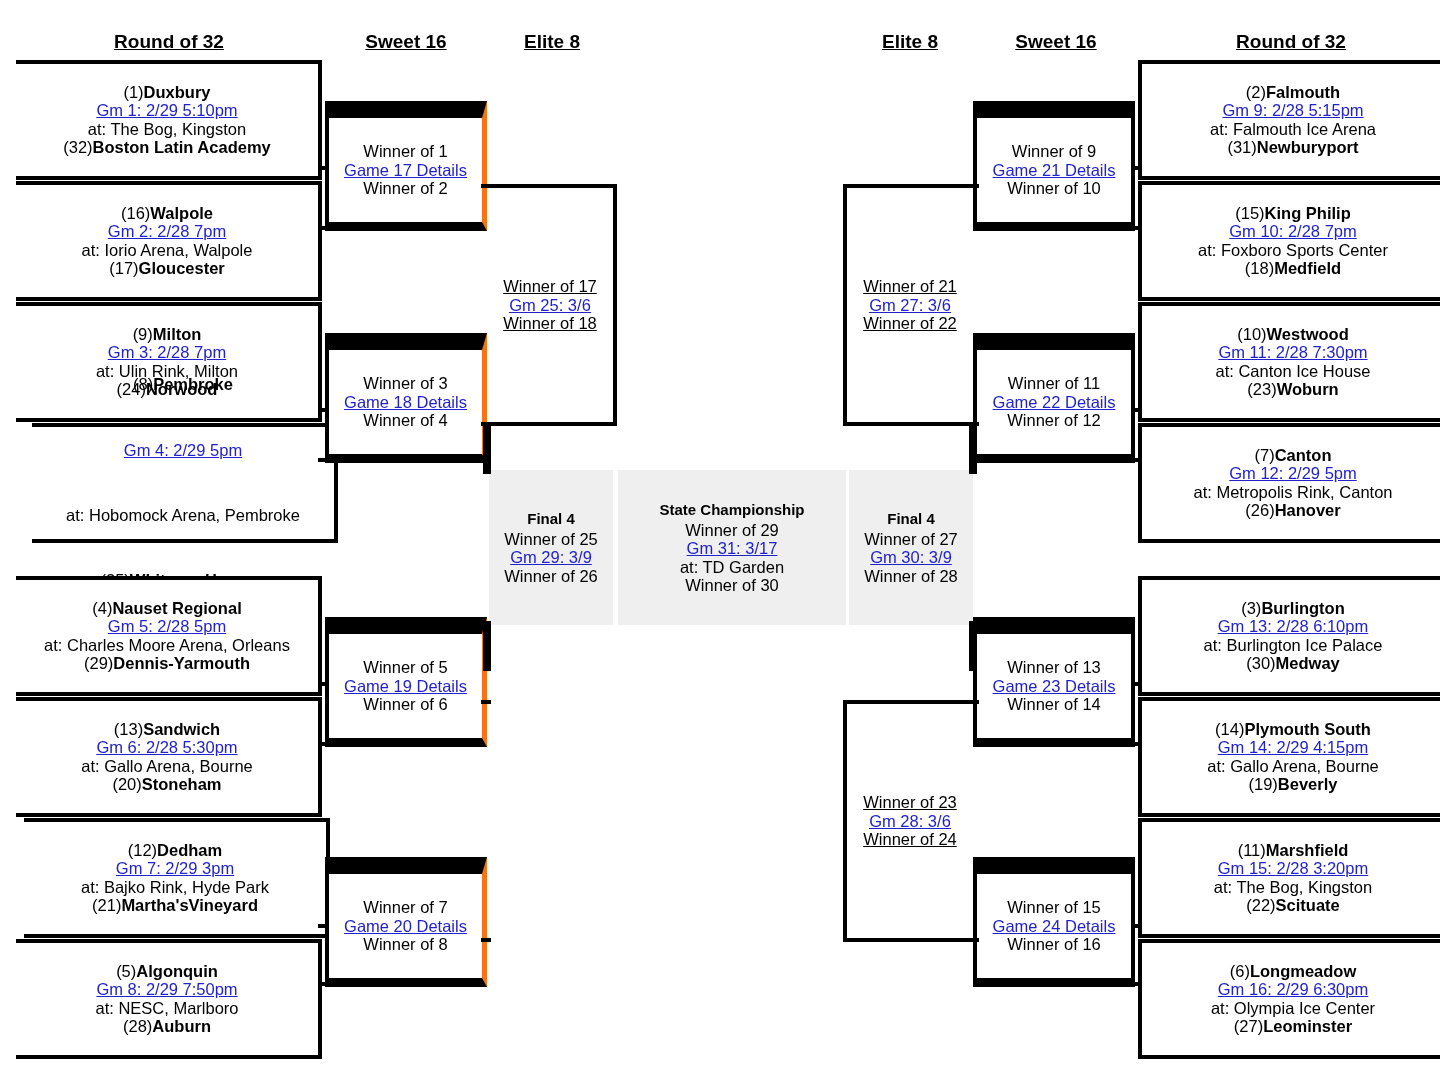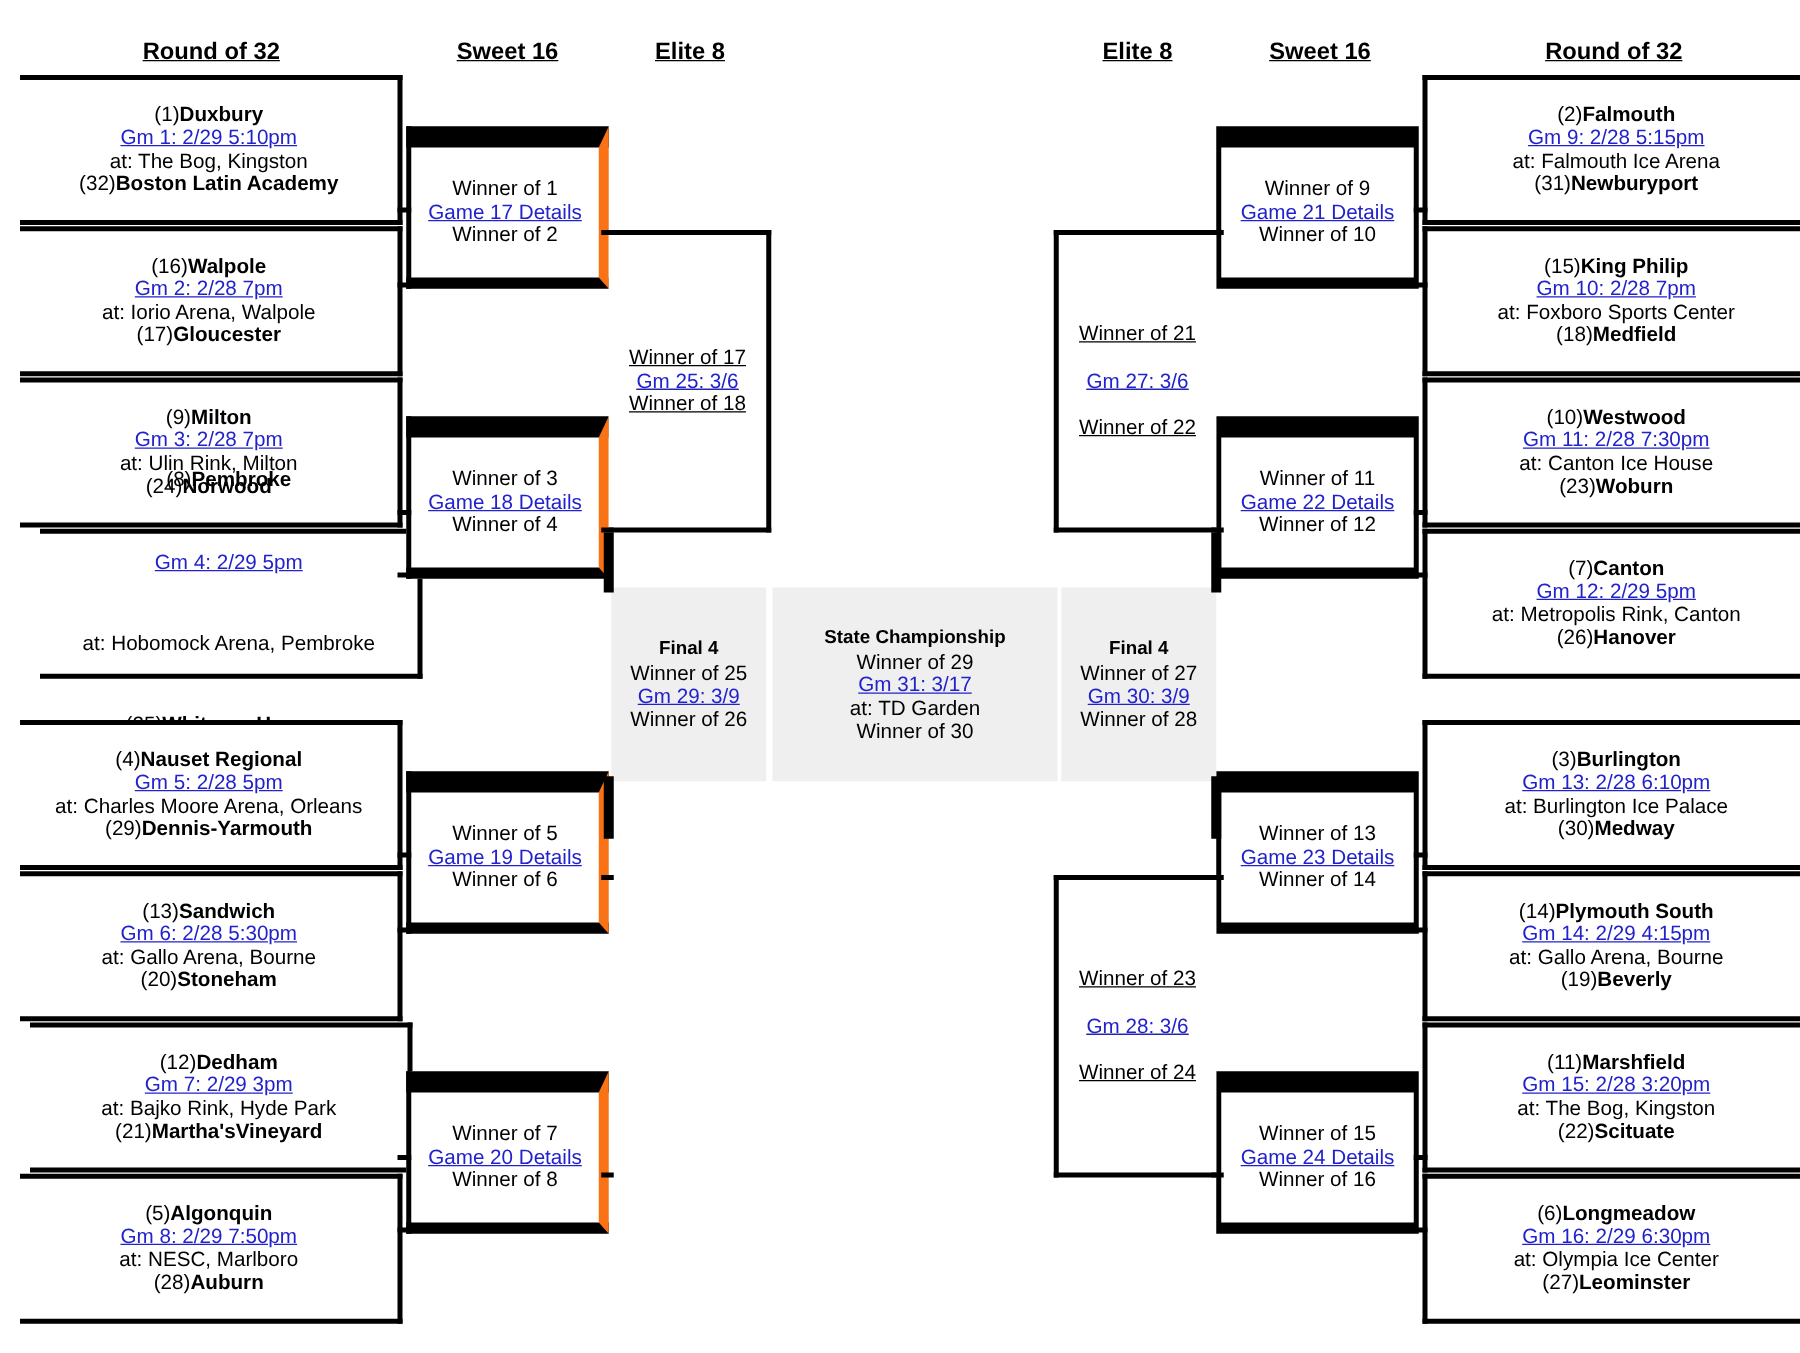--- a/index.html
+++ b/index.html
@@ -53,35 +53,35 @@
   
   .s16 {
     position: absolute;
     background: #fff;
     border-top: 17px solid #000;
     border-bottom: 9px solid #000;
     display: flex;
     flex-direction: column;
     justify-content: center;
   }
-  .s16.left  { border-left: 4px solid #000; border-right: 8px solid #f97316; }
+  .s16.left  { border-left: 4px solid #000; border-right: 5px solid #f97316; }
   .s16.right { border-left: 4px solid #000; border-right: 4px solid #000; }
 
   
   .e8 {
     position: absolute;
     background: #fff;
     border: 4px solid #000;
     display: flex;
     flex-direction: column;
     justify-content: center;
     text-decoration: underline;
   }
   .e8.left  { border-left: none; }
-  .e8.right { border-right: none; gap: 19px; }
+  .e8.right { border-right: none; }
 
   
   .gray {
     position: absolute;
     background: #efefef;
     display: flex;
     flex-direction: column;
     justify-content: center;
     align-items: center;
   }

